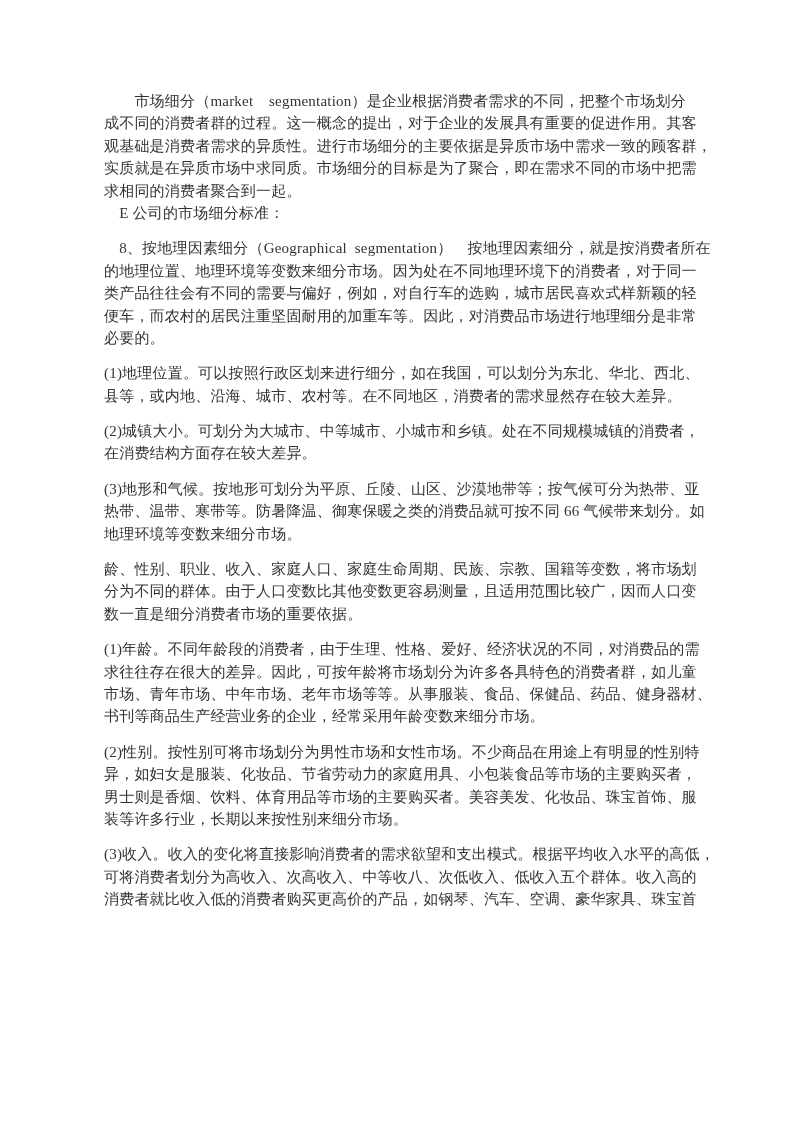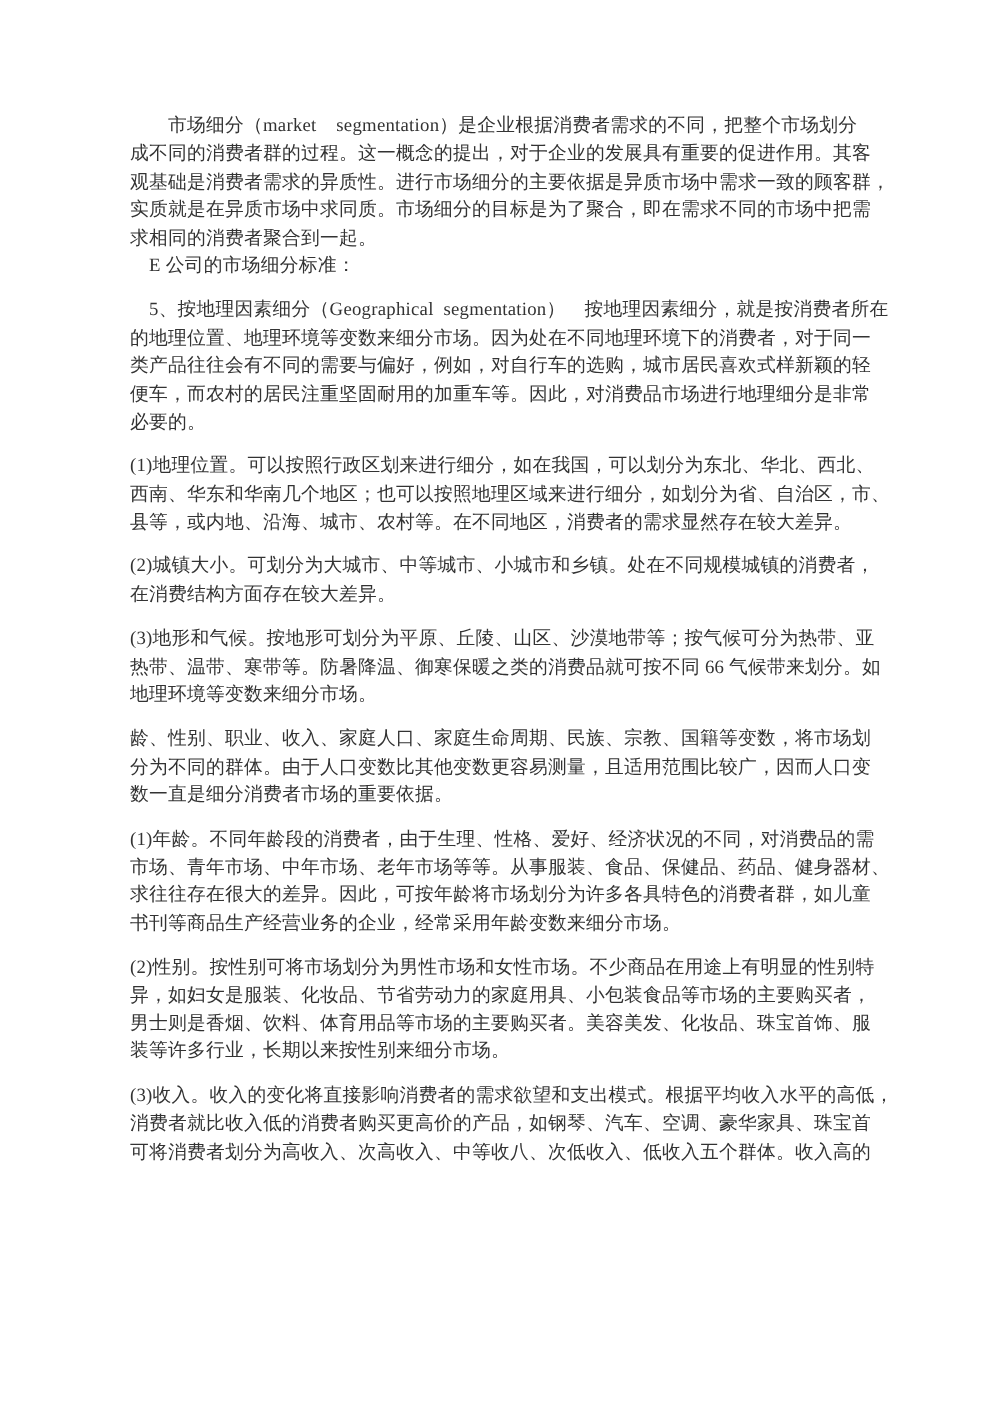--- a/index.html
+++ b/index.html
@@ -41,56 +41,55 @@
   <div class="content" id="document-content">
       <div class="paragraph">
         <div class="line">　　市场细分（market    segmentation）是企业根据消费者需求的不同，把整个市场划分</div>
         <div class="line">成不同的消费者群的过程。这一概念的提出，对于企业的发展具有重要的促进作用。其客</div>
         <div class="line">观基础是消费者需求的异质性。进行市场细分的主要依据是异质市场中需求一致的顾客群，</div>
         <div class="line">实质就是在异质市场中求同质。市场细分的目标是为了聚合，即在需求不同的市场中把需</div>
         <div class="line">求相同的消费者聚合到一起。</div>
         <div class="line">　E 公司的市场细分标准：</div>
       </div>
       <div class="paragraph">
-        <div class="line">　5、按地理因素细分（Geographical  segmentation）　按地理因素细分，就是按消费者所在</div>
+        <div class="line">　8、按地理因素细分（Geographical  segmentation）　按地理因素细分，就是按消费者所在</div>
         <div class="line">的地理位置、地理环境等变数来细分市场。因为处在不同地理环境下的消费者，对于同一</div>
         <div class="line">类产品往往会有不同的需要与偏好，例如，对自行车的选购，城市居民喜欢式样新颖的轻</div>
         <div class="line">便车，而农村的居民注重坚固耐用的加重车等。因此，对消费品市场进行地理细分是非常</div>
         <div class="line">必要的。</div>
       </div>
       <div class="paragraph">
         <div class="line">(1)地理位置。可以按照行政区划来进行细分，如在我国，可以划分为东北、华北、西北、</div>
-        <div class="line">西南、华东和华南几个地区；也可以按照地理区域来进行细分，如划分为省、自治区，市、</div>
         <div class="line">县等，或内地、沿海、城市、农村等。在不同地区，消费者的需求显然存在较大差异。</div>
       </div>
       <div class="paragraph">
         <div class="line">(2)城镇大小。可划分为大城市、中等城市、小城市和乡镇。处在不同规模城镇的消费者，</div>
         <div class="line">在消费结构方面存在较大差异。</div>
       </div>
       <div class="paragraph">
         <div class="line">(3)地形和气候。按地形可划分为平原、丘陵、山区、沙漠地带等；按气候可分为热带、亚</div>
         <div class="line">热带、温带、寒带等。防暑降温、御寒保暖之类的消费品就可按不同 66 气候带来划分。如</div>
         <div class="line">地理环境等变数来细分市场。</div>
       </div>
       <div class="paragraph">
         <div class="line">龄、性别、职业、收入、家庭人口、家庭生命周期、民族、宗教、国籍等变数，将市场划</div>
         <div class="line">分为不同的群体。由于人口变数比其他变数更容易测量，且适用范围比较广，因而人口变</div>
         <div class="line">数一直是细分消费者市场的重要依据。</div>
       </div>
       <div class="paragraph">
         <div class="line">(1)年龄。不同年龄段的消费者，由于生理、性格、爱好、经济状况的不同，对消费品的需</div>
+        <div class="line">求往往存在很大的差异。因此，可按年龄将市场划分为许多各具特色的消费者群，如儿童</div>
         <div class="line">市场、青年市场、中年市场、老年市场等等。从事服装、食品、保健品、药品、健身器材、</div>
-        <div class="line">求往往存在很大的差异。因此，可按年龄将市场划分为许多各具特色的消费者群，如儿童</div>
         <div class="line">书刊等商品生产经营业务的企业，经常采用年龄变数来细分市场。</div>
       </div>
       <div class="paragraph">
         <div class="line">(2)性别。按性别可将市场划分为男性市场和女性市场。不少商品在用途上有明显的性别特</div>
         <div class="line">异，如妇女是服装、化妆品、节省劳动力的家庭用具、小包装食品等市场的主要购买者，</div>
         <div class="line">男士则是香烟、饮料、体育用品等市场的主要购买者。美容美发、化妆品、珠宝首饰、服</div>
         <div class="line">装等许多行业，长期以来按性别来细分市场。</div>
       </div>
       <div class="paragraph">
         <div class="line">(3)收入。收入的变化将直接影响消费者的需求欲望和支出模式。根据平均收入水平的高低，</div>
+        <div class="line">可将消费者划分为高收入、次高收入、中等收八、次低收入、低收入五个群体。收入高的</div>
         <div class="line">消费者就比收入低的消费者购买更高价的产品，如钢琴、汽车、空调、豪华家具、珠宝首</div>
-        <div class="line">可将消费者划分为高收入、次高收入、中等收八、次低收入、低收入五个群体。收入高的</div>
       </div>
     </div>
 </div>
 
 </body></html>

